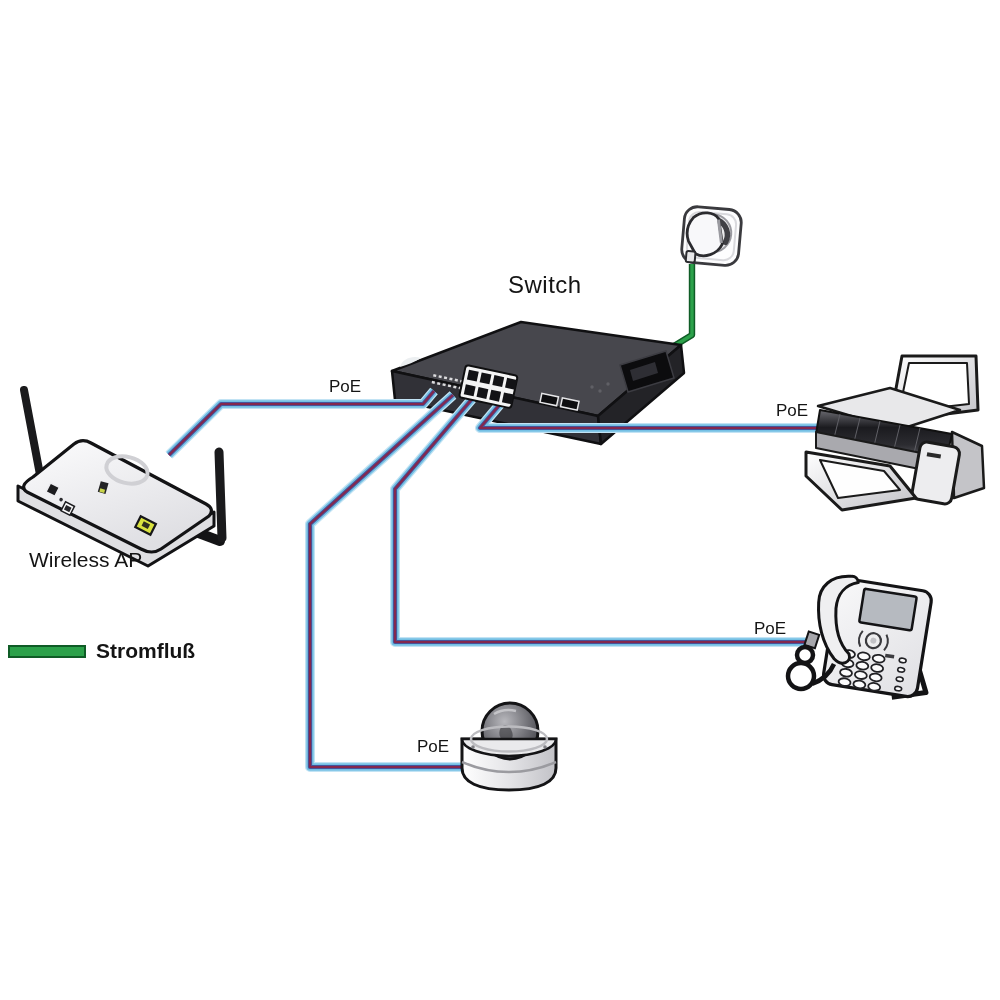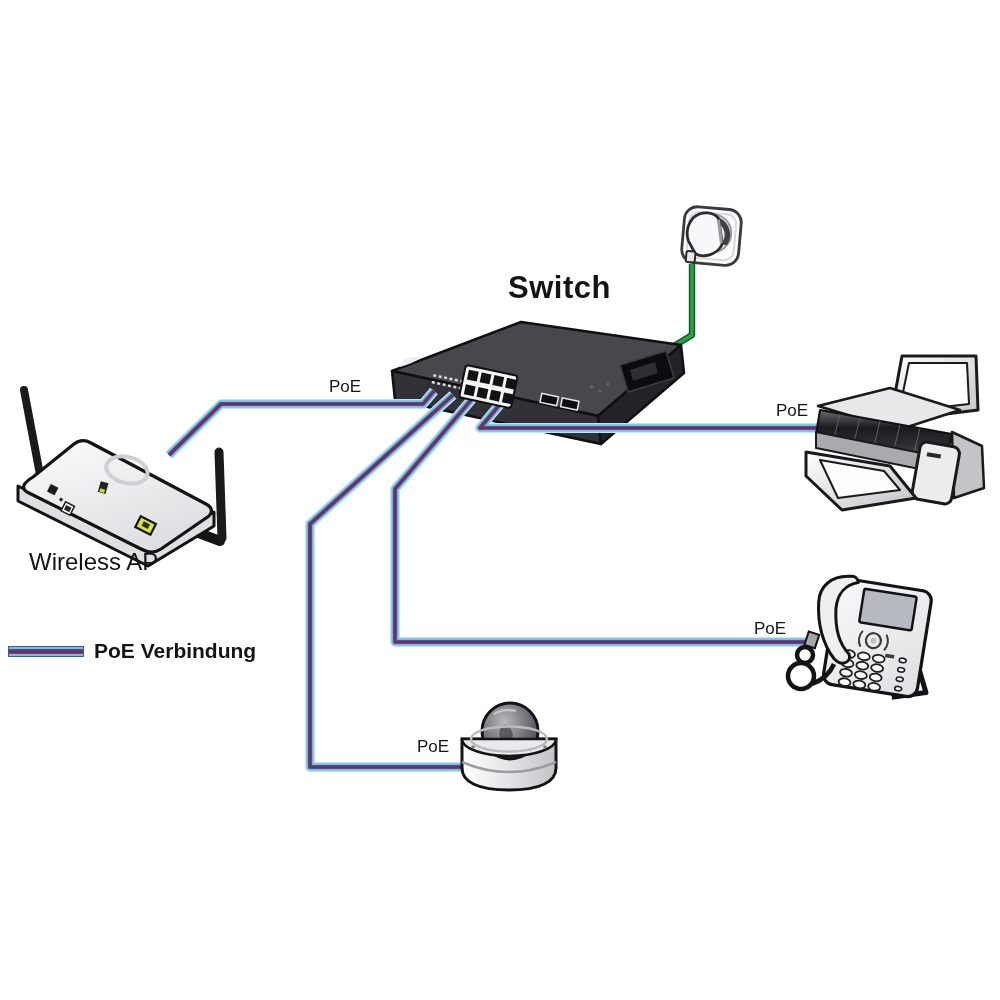--- a/index.html
+++ b/index.html
@@ -5,23 +5,23 @@
   :root{
     --background:#ffffff; --power-green:#2ca14a; --power-green-dark:#0f5c26;
     --poe-blue:#74c0e4; --poe-blue-pale:#c2e3f4; --poe-navy:#46549b; --poe-red:#84284e;
     --text:#141414;
   }
   html,body{margin:0;padding:0;background:#fff;}
   .stage{position:relative;width:1000px;height:1000px;background:var(--background);
          font-family:"Liberation Sans",sans-serif;overflow:hidden;}
   .stage svg{position:absolute;left:0;top:0;}
   .lbl{position:absolute;color:var(--text);white-space:nowrap;line-height:1.05;}
-  .title{font-size:31px;font-weight:bold;letter-spacing:.5px;}
+  .title{font-size:24px;font-weight:normal;letter-spacing:.5px;}
   .poe{font-size:17px;font-weight:500;}
-  .devname{font-size:24px;font-weight:500;}
+  .devname{font-size:21px;font-weight:500;}
   .legend{position:absolute;left:8px;top:640px;}
   .legend-row{display:flex;align-items:center;height:22px;margin-bottom:6px;}
   .swatch{display:inline-block;width:74px;height:9px;margin-right:10px;}
   .swatch-power{background:var(--power-green);border:2px solid var(--power-green-dark);}
   .swatch-poe{border:1.5px solid var(--poe-navy);
     background:linear-gradient(to bottom,var(--poe-blue) 0 22%,var(--poe-navy) 22% 32%,
       var(--poe-red) 32% 68%,var(--poe-navy) 68% 78%,var(--poe-blue) 78% 100%);}
   .legend-label{font-size:21px;font-weight:bold;color:var(--text);}
   
   .c-halo{fill:none;stroke:var(--poe-blue-pale);stroke-width:10;stroke-linejoin:round;}
@@ -255,17 +255,17 @@
 
   <div class="lbl title" style="left:508px;top:272px;">Switch</div>
   <div class="lbl devname" style="left:29px;top:549px;">Wireless AP</div>
   <div class="lbl poe" style="left:329px;top:378px;">PoE</div>
   <div class="lbl poe" style="left:776px;top:402px;">PoE</div>
   <div class="lbl poe" style="left:754px;top:620px;">PoE</div>
   <div class="lbl poe" style="left:417px;top:738px;">PoE</div>
 
   <div class="legend">
     <div class="legend-row">
-      <span class="swatch swatch-poe"></span>
-      <span class="legend-label">PoE Verbindung</span>
+      <span class="swatch swatch-power"></span>
+      <span class="legend-label">Stromfluß</span>
     </div>
   </div>
 </div>
 
 </body></html>

